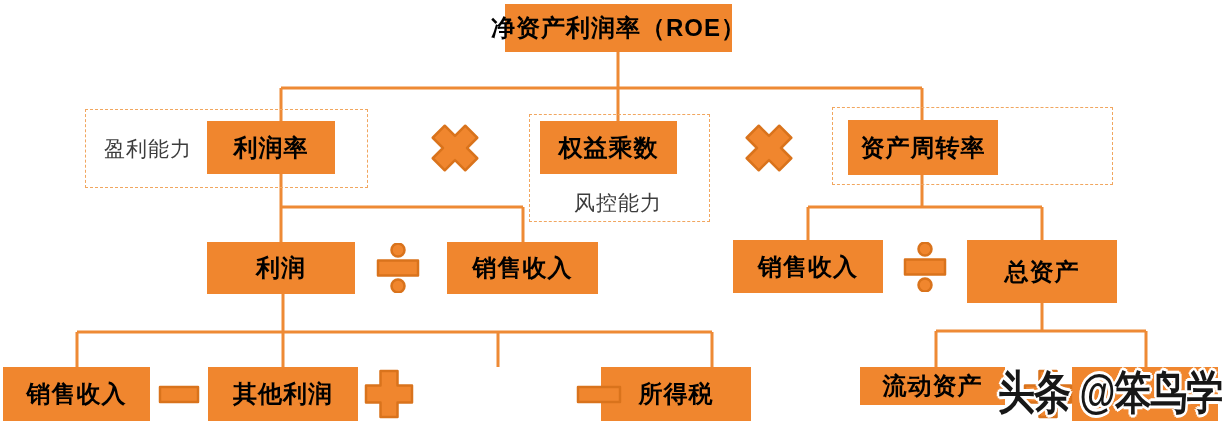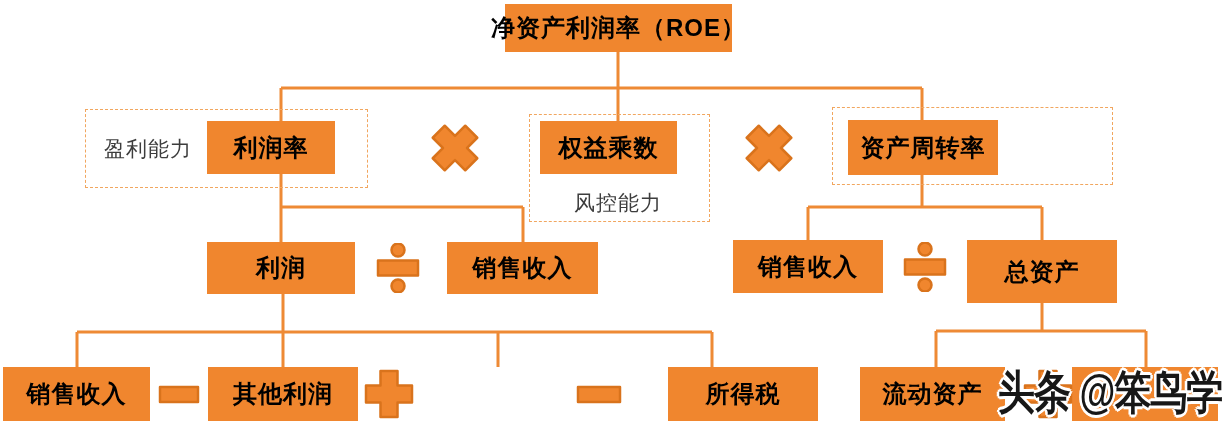--- a/index.html
+++ b/index.html
@@ -122,23 +122,23 @@
     </svg>
   </div>
 
 
   <div class="op" style="left:576px;top:385px">
     <svg width="46" height="19" viewBox="0 0 46 19">
       <rect x="2" y="2" width="42" height="15"></rect>
     </svg>
   </div>
 
-  <div class="node" style="left:668px;top:367px;width:150px;height:54px">所得税</div>
+  <div class="node" style="left:601px;top:367px;width:150px;height:54px">所得税</div>
 
-  <div class="node" style="left:860px;top:367px;width:145px;height:54px">流动资产</div>
+  <div class="node" style="left:860px;top:367px;width:145px;height:38px">流动资产</div>
 
   <div class="op" style="left:1023px;top:369px">
     <svg width="50" height="50" viewBox="-2 -2 50 50">
       <polygon points="14.5,0 31.5,0 31.5,14.5 46,14.5 46,31.5 31.5,31.5 31.5,46 14.5,46 14.5,31.5 0,31.5 0,14.5 14.5,14.5"></polygon>
     </svg>
   </div>
 
   <div class="node" style="left:1072px;top:367px;width:146px;height:54px"></div>
 
   <div class="watermark">头条 @笨鸟学</div>

